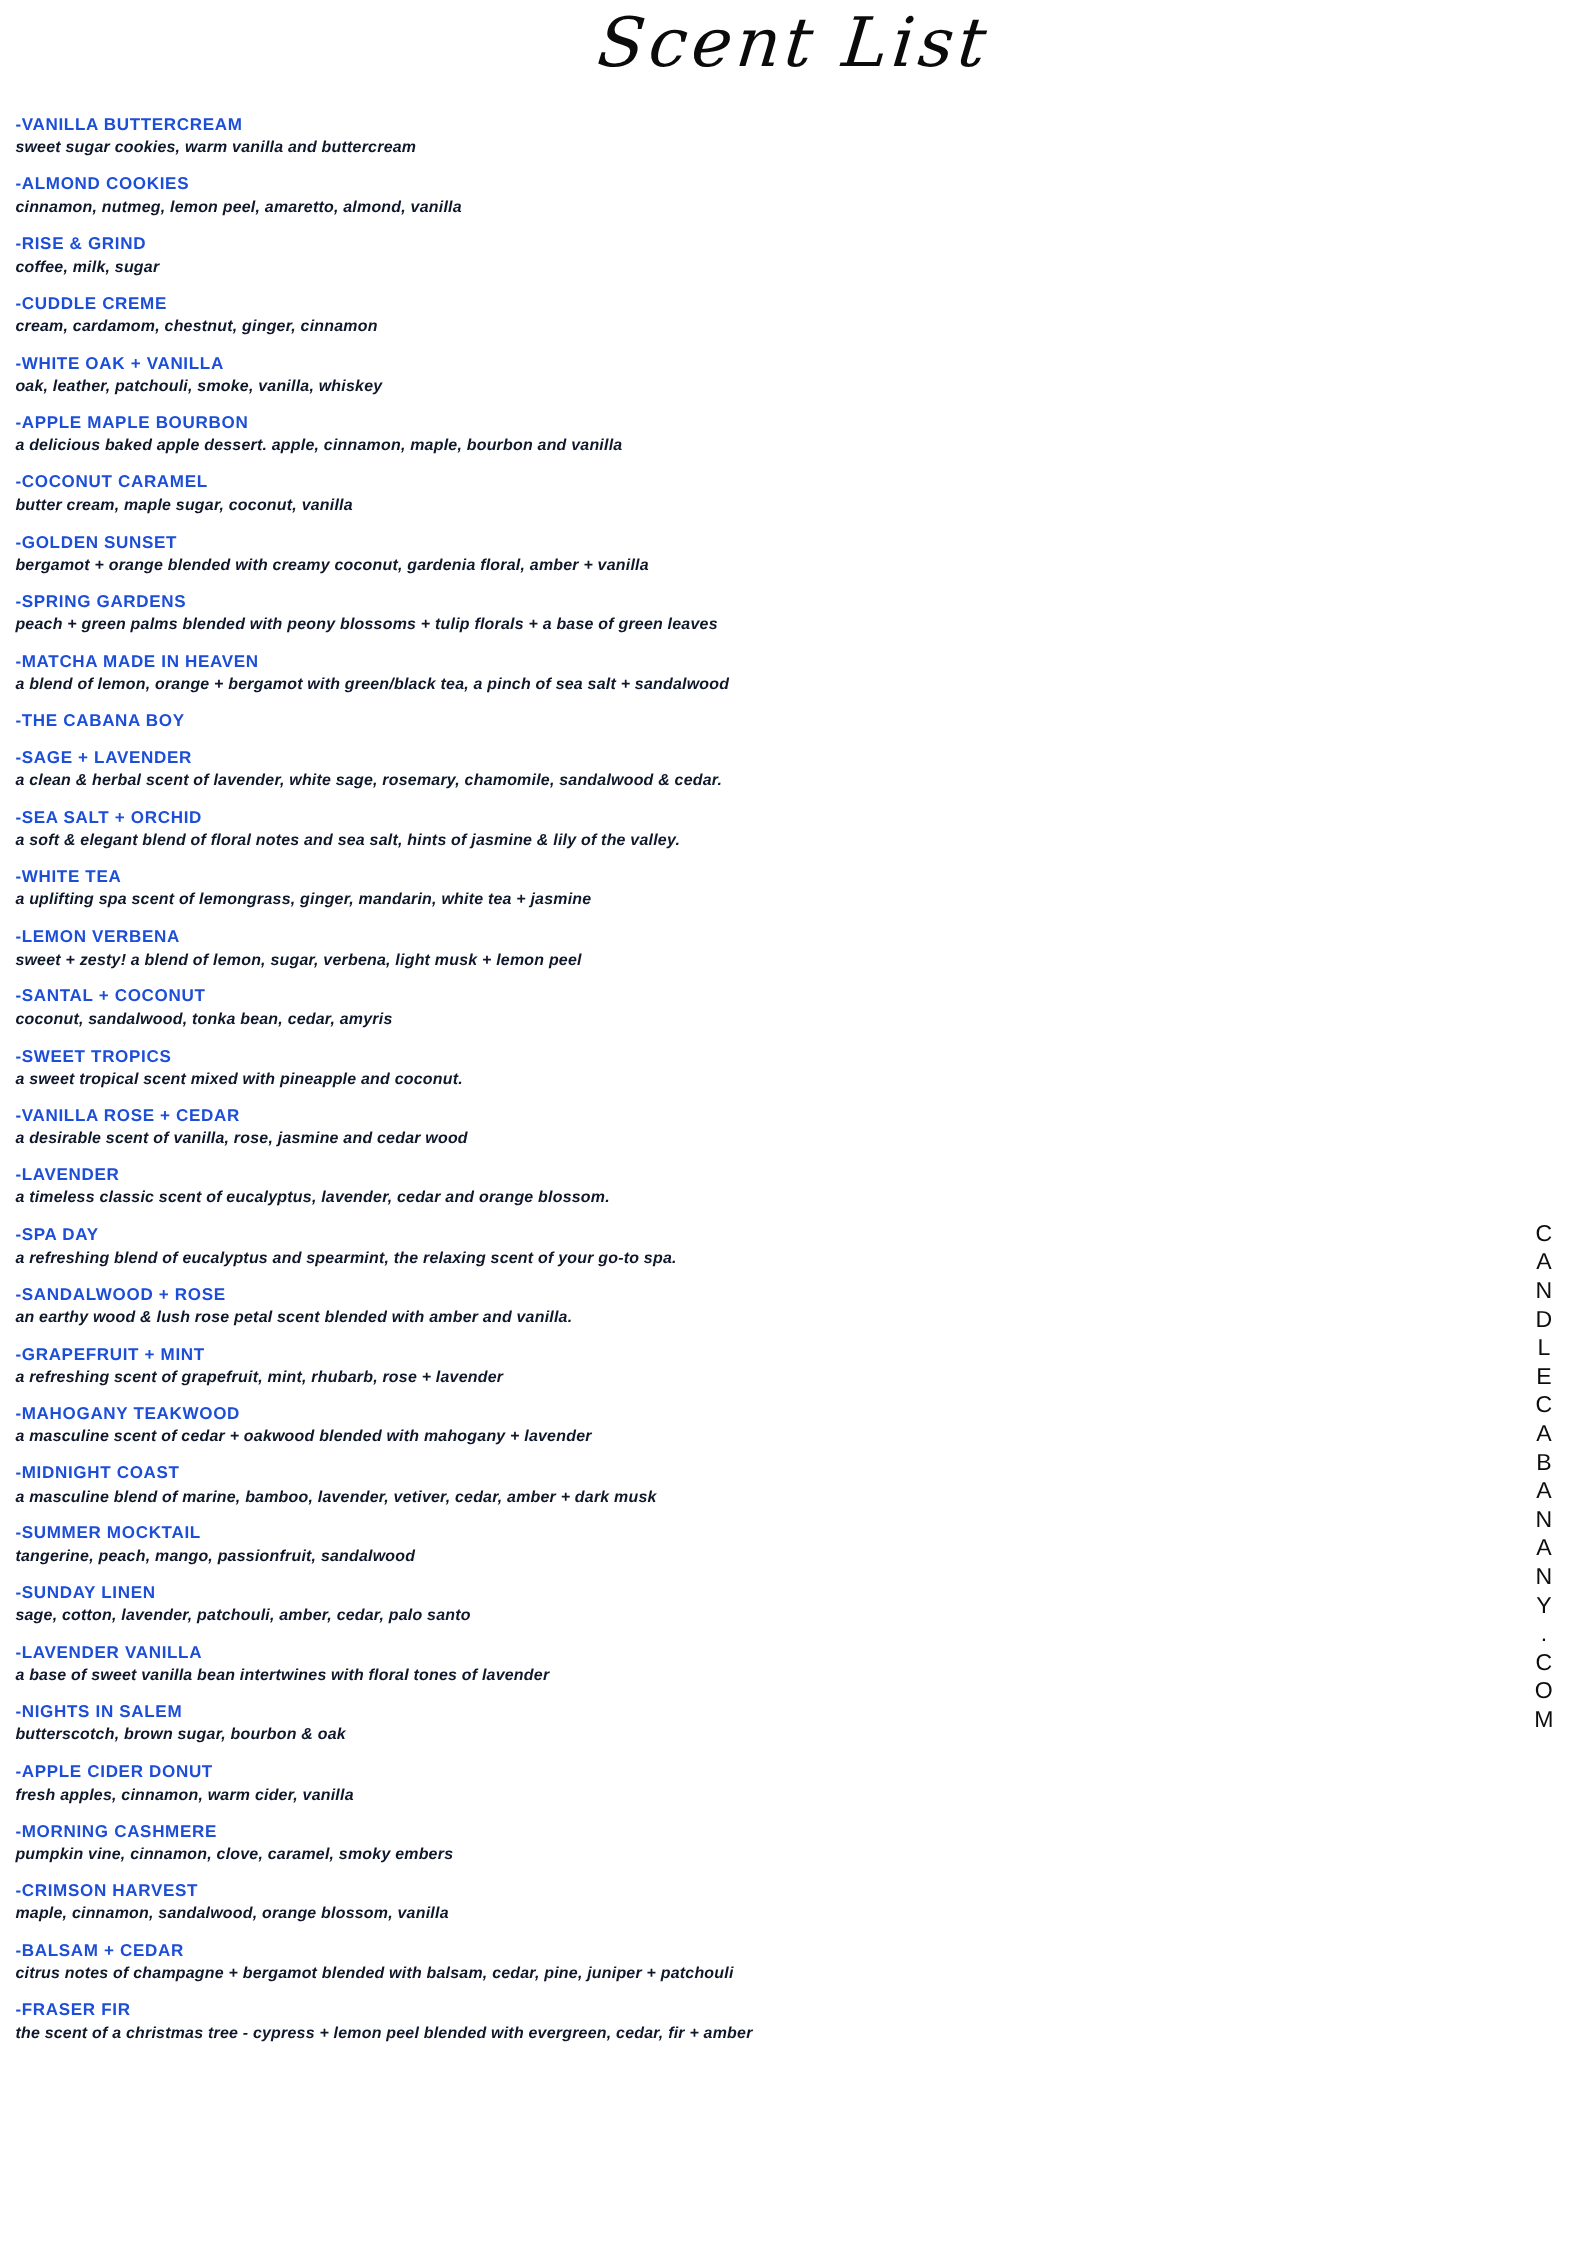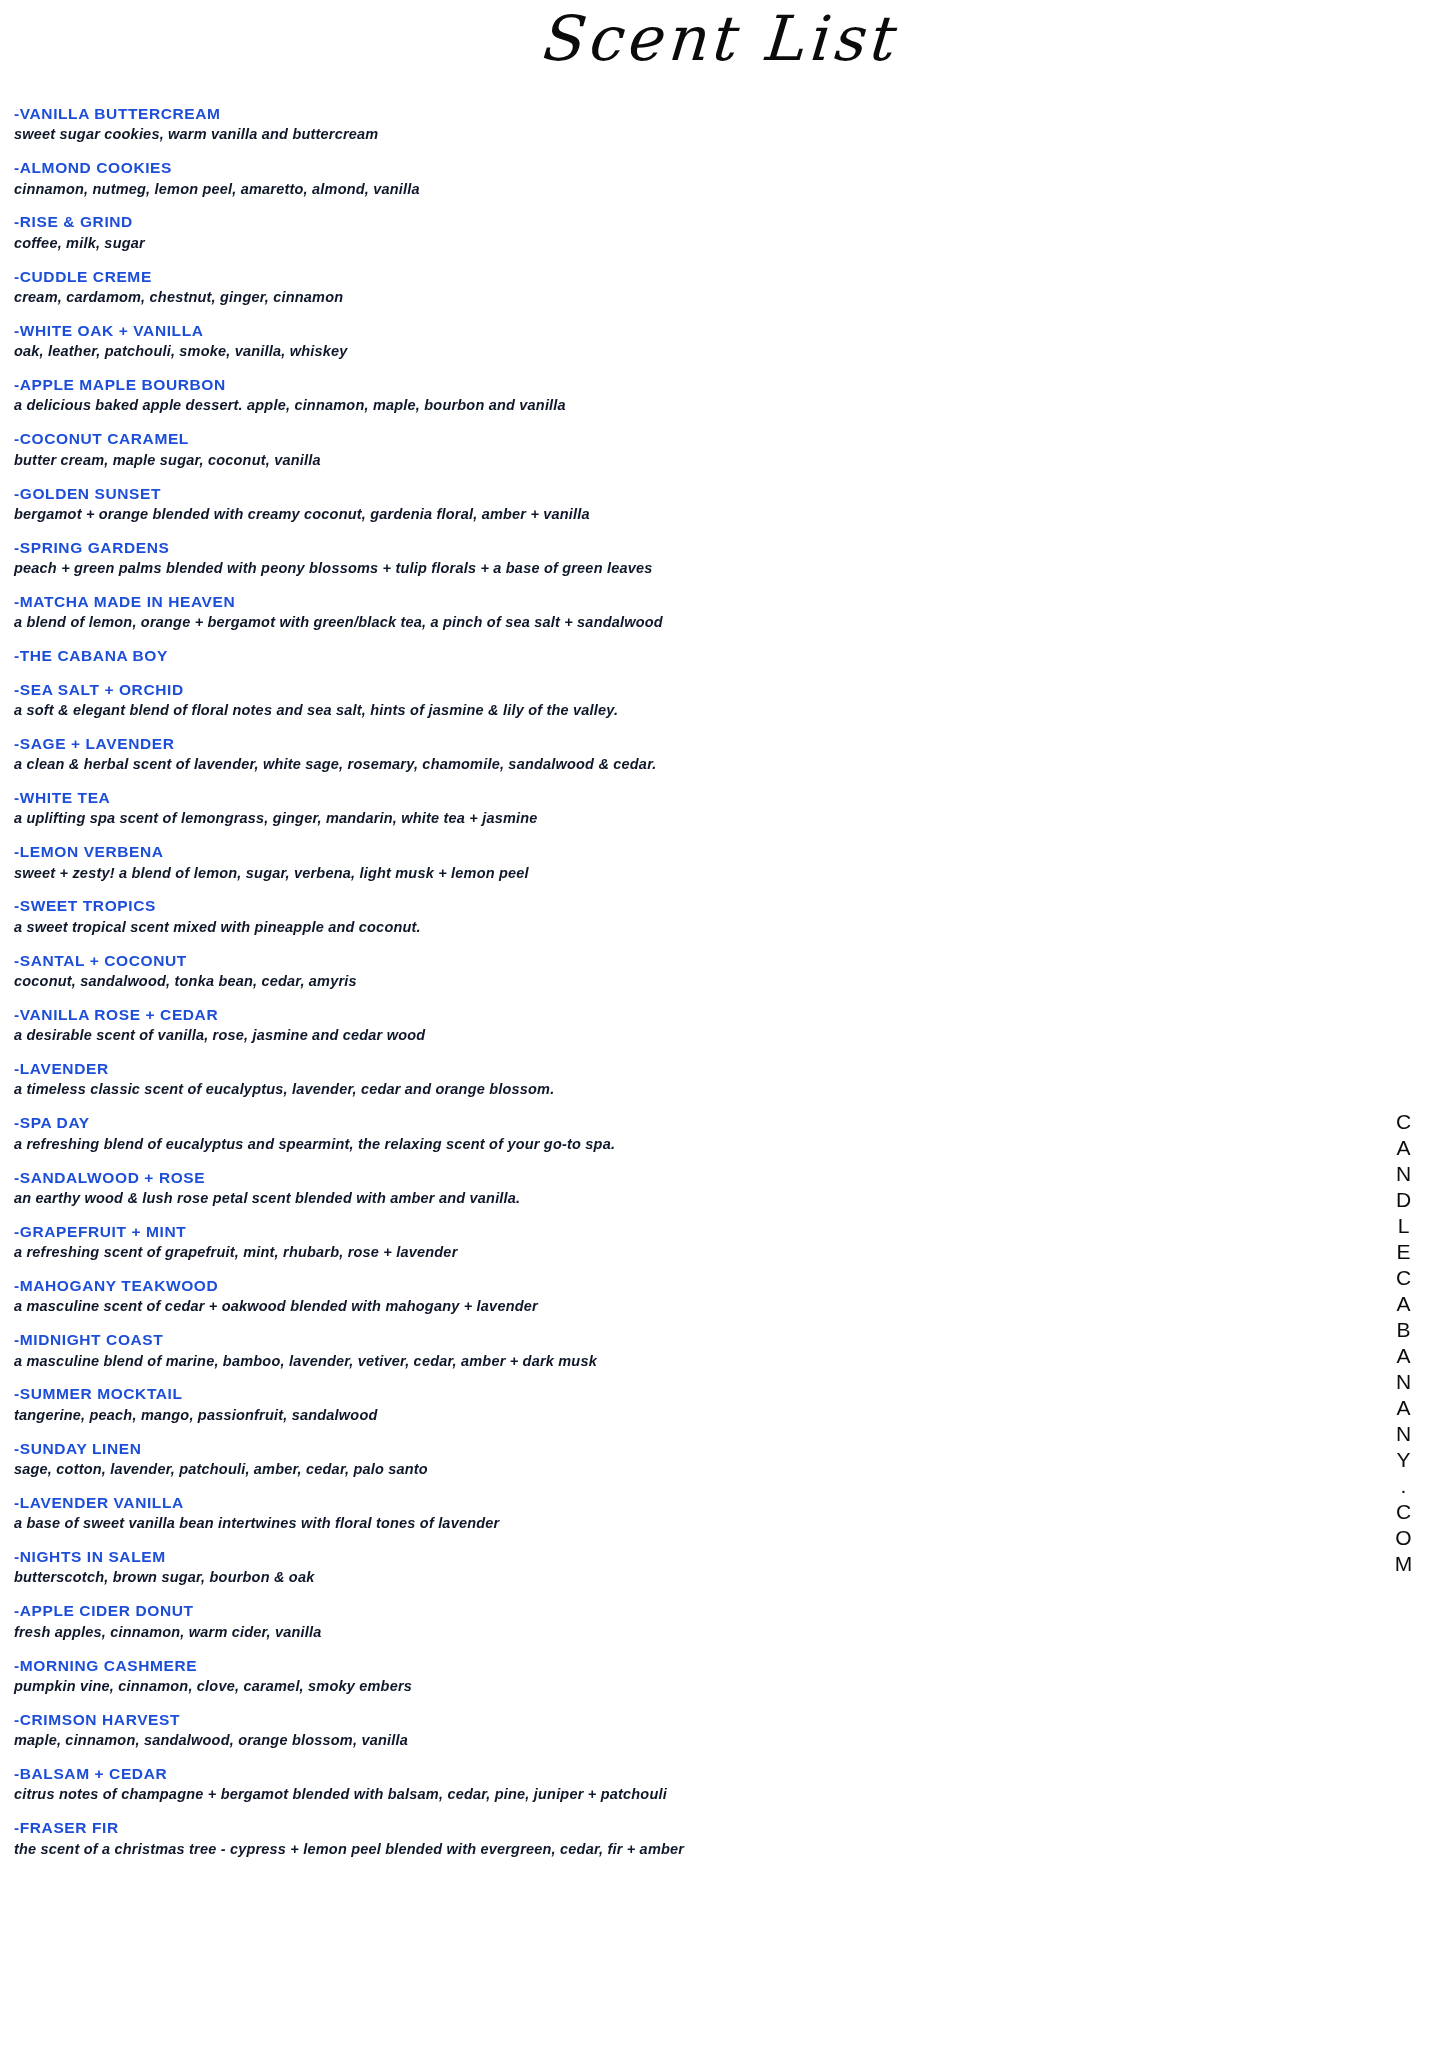--- a/index.html
+++ b/index.html
@@ -135,44 +135,44 @@
         <div class="entry-desc">peach + green palms blended with peony blossoms + tulip florals + a base of green leaves</div>
       </div>
       <div class="entry italic-name">
         <div class="entry-name">-MATCHA MADE IN HEAVEN</div>
         <div class="entry-desc">a blend of lemon, orange + bergamot with green/black tea, a pinch of sea salt + sandalwood</div>
       </div>
       <div class="entry italic-name">
         <div class="entry-name">-THE CABANA BOY</div>
       </div>
       <div class="entry italic-name">
+        <div class="entry-name">-SAGE + LAVENDER</div>
+        <div class="entry-desc">a clean &amp; herbal scent of lavender, white sage, rosemary, chamomile, sandalwood &amp; cedar.</div>
+      </div>
+      <div class="entry italic-name">
         <div class="entry-name">-SEA SALT + ORCHID</div>
         <div class="entry-desc">a soft &amp; elegant blend of floral notes and sea salt, hints of jasmine &amp; lily of the valley.</div>
       </div>
       <div class="entry italic-name">
-        <div class="entry-name">-SAGE + LAVENDER</div>
-        <div class="entry-desc">a clean &amp; herbal scent of lavender, white sage, rosemary, chamomile, sandalwood &amp; cedar.</div>
-      </div>
-      <div class="entry italic-name">
         <div class="entry-name">-WHITE TEA</div>
         <div class="entry-desc">a uplifting spa scent of lemongrass, ginger, mandarin, white tea + jasmine</div>
       </div>
       <div class="entry italic-name">
         <div class="entry-name">-LEMON VERBENA</div>
         <div class="entry-desc">sweet + zesty! a blend of lemon, sugar, verbena, light musk + lemon peel</div>
       </div>
       <div class="entry italic-name">
+        <div class="entry-name">-SANTAL + COCONUT</div>
+        <div class="entry-desc">coconut, sandalwood, tonka bean, cedar, amyris</div>
+      </div>
+      <div class="entry italic-name">
         <div class="entry-name">-SWEET TROPICS</div>
         <div class="entry-desc">a sweet tropical scent mixed with pineapple and coconut.</div>
       </div>
       <div class="entry italic-name">
-        <div class="entry-name">-SANTAL + COCONUT</div>
-        <div class="entry-desc">coconut, sandalwood, tonka bean, cedar, amyris</div>
-      </div>
-      <div class="entry italic-name">
         <div class="entry-name">-VANILLA ROSE + CEDAR</div>
         <div class="entry-desc">a desirable scent of vanilla, rose, jasmine and cedar wood</div>
       </div>
       <div class="entry italic-name">
         <div class="entry-name">-LAVENDER</div>
         <div class="entry-desc">a timeless classic scent of eucalyptus, lavender, cedar and orange blossom.</div>
       </div>
       <div class="entry italic-name">
         <div class="entry-name">-SPA DAY</div>
         <div class="entry-desc">a refreshing blend of eucalyptus and spearmint, the relaxing scent of your go-to spa.</div>

